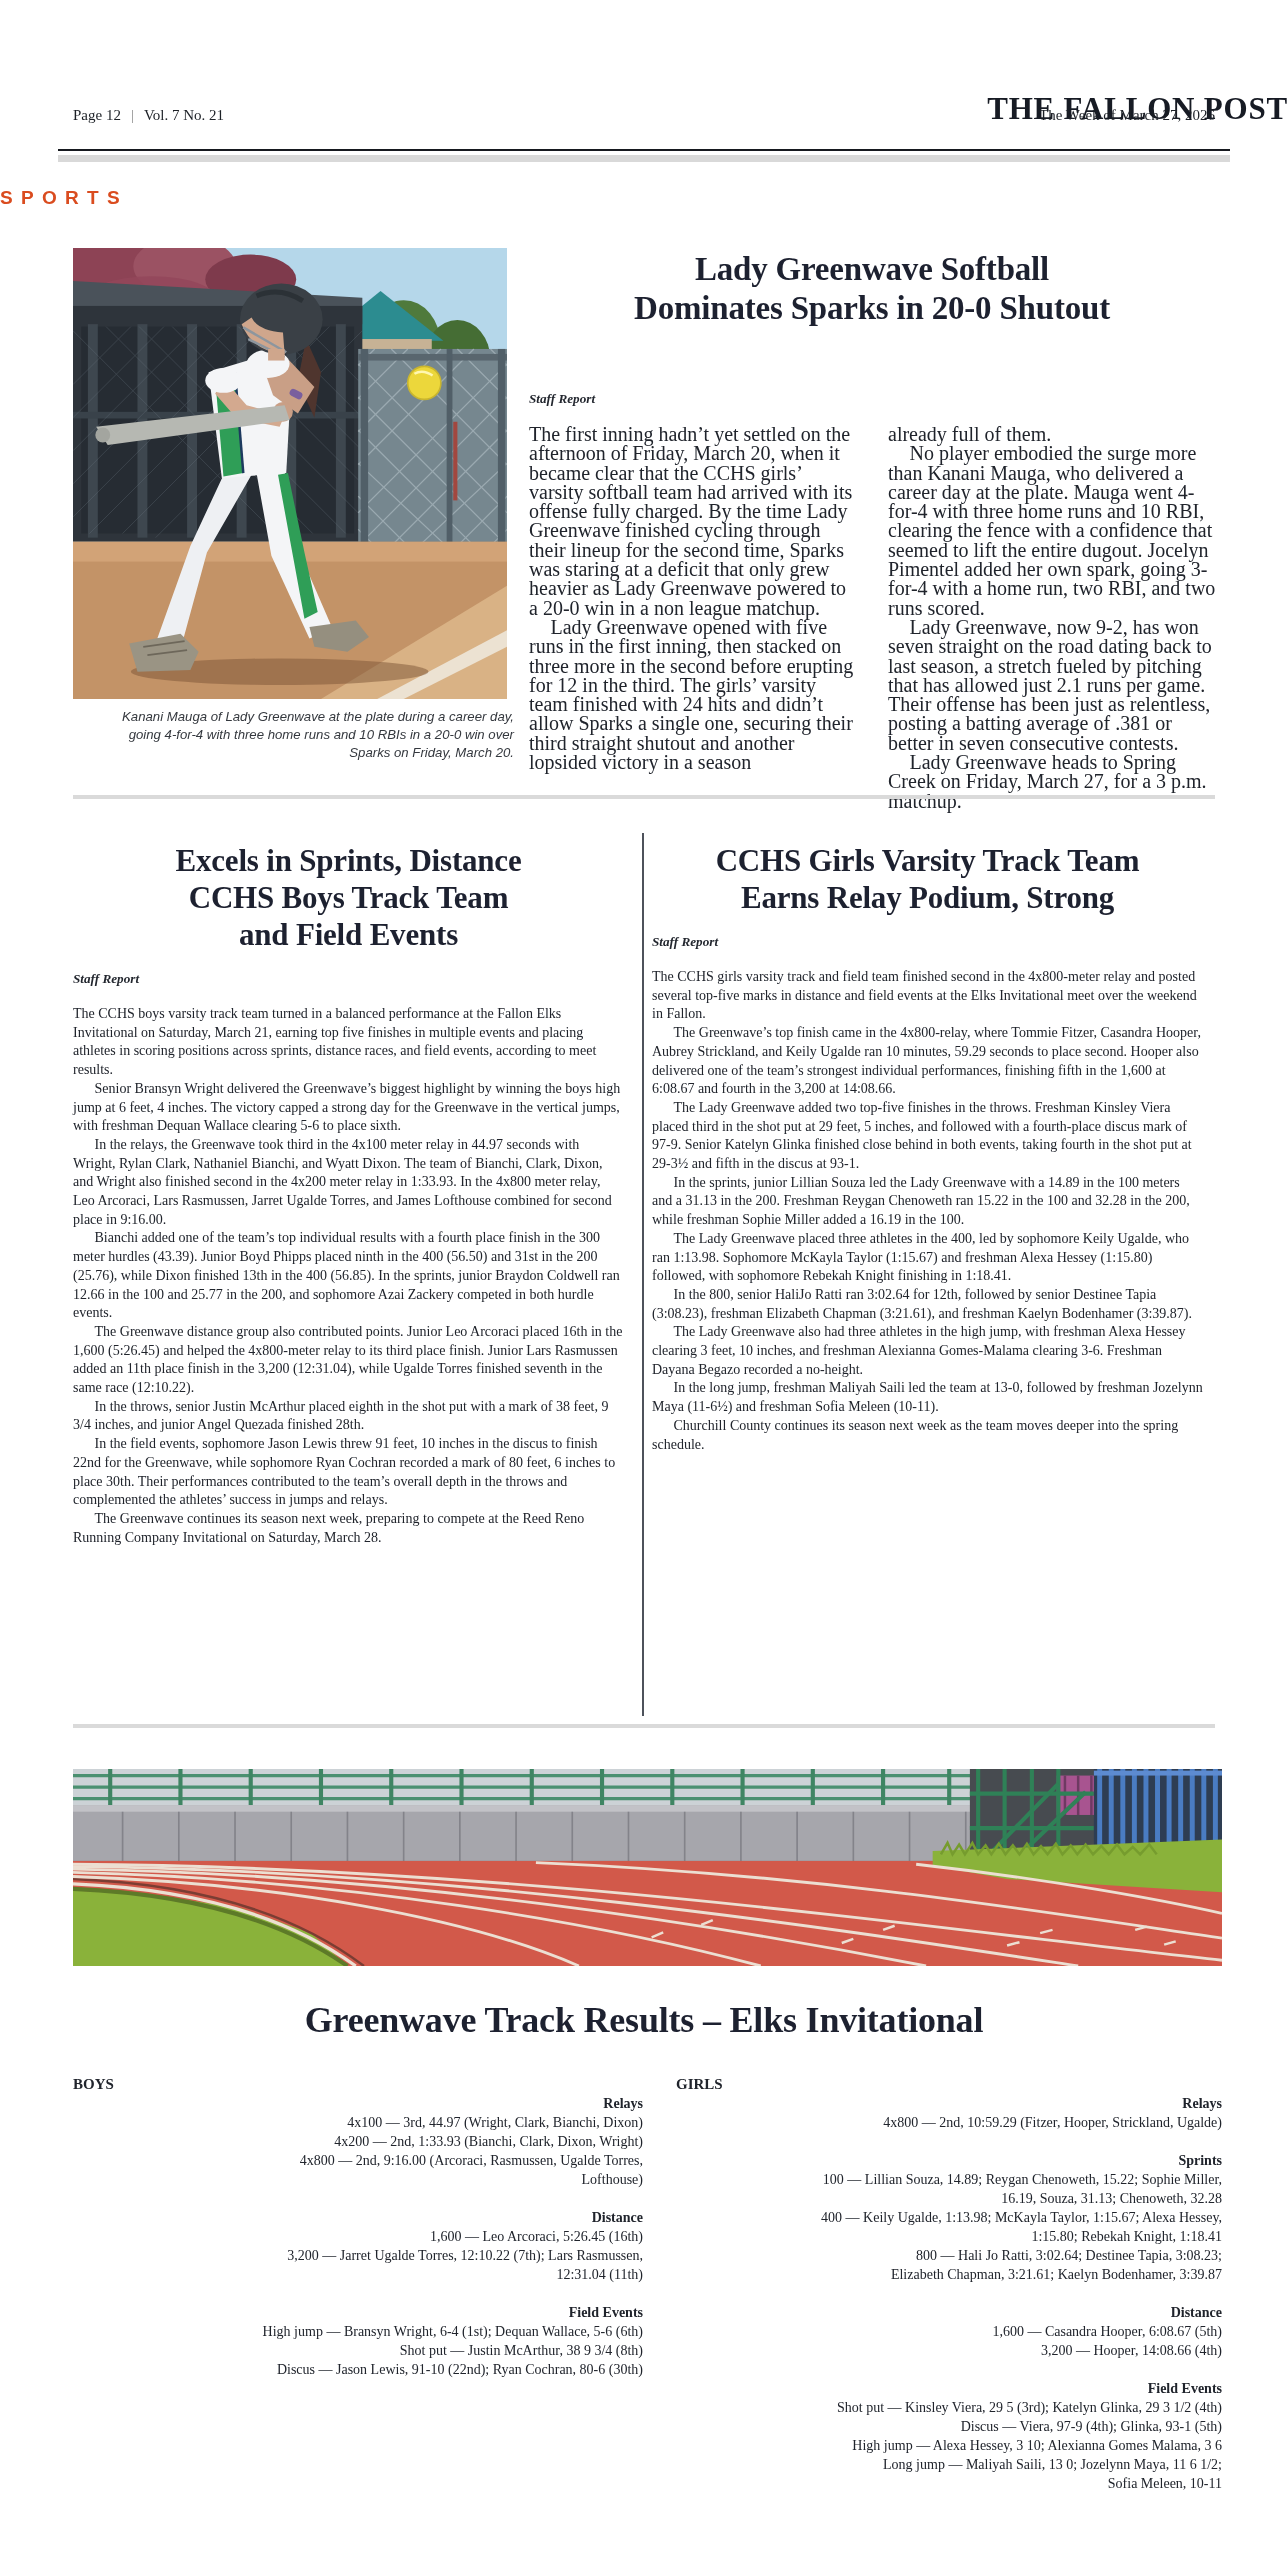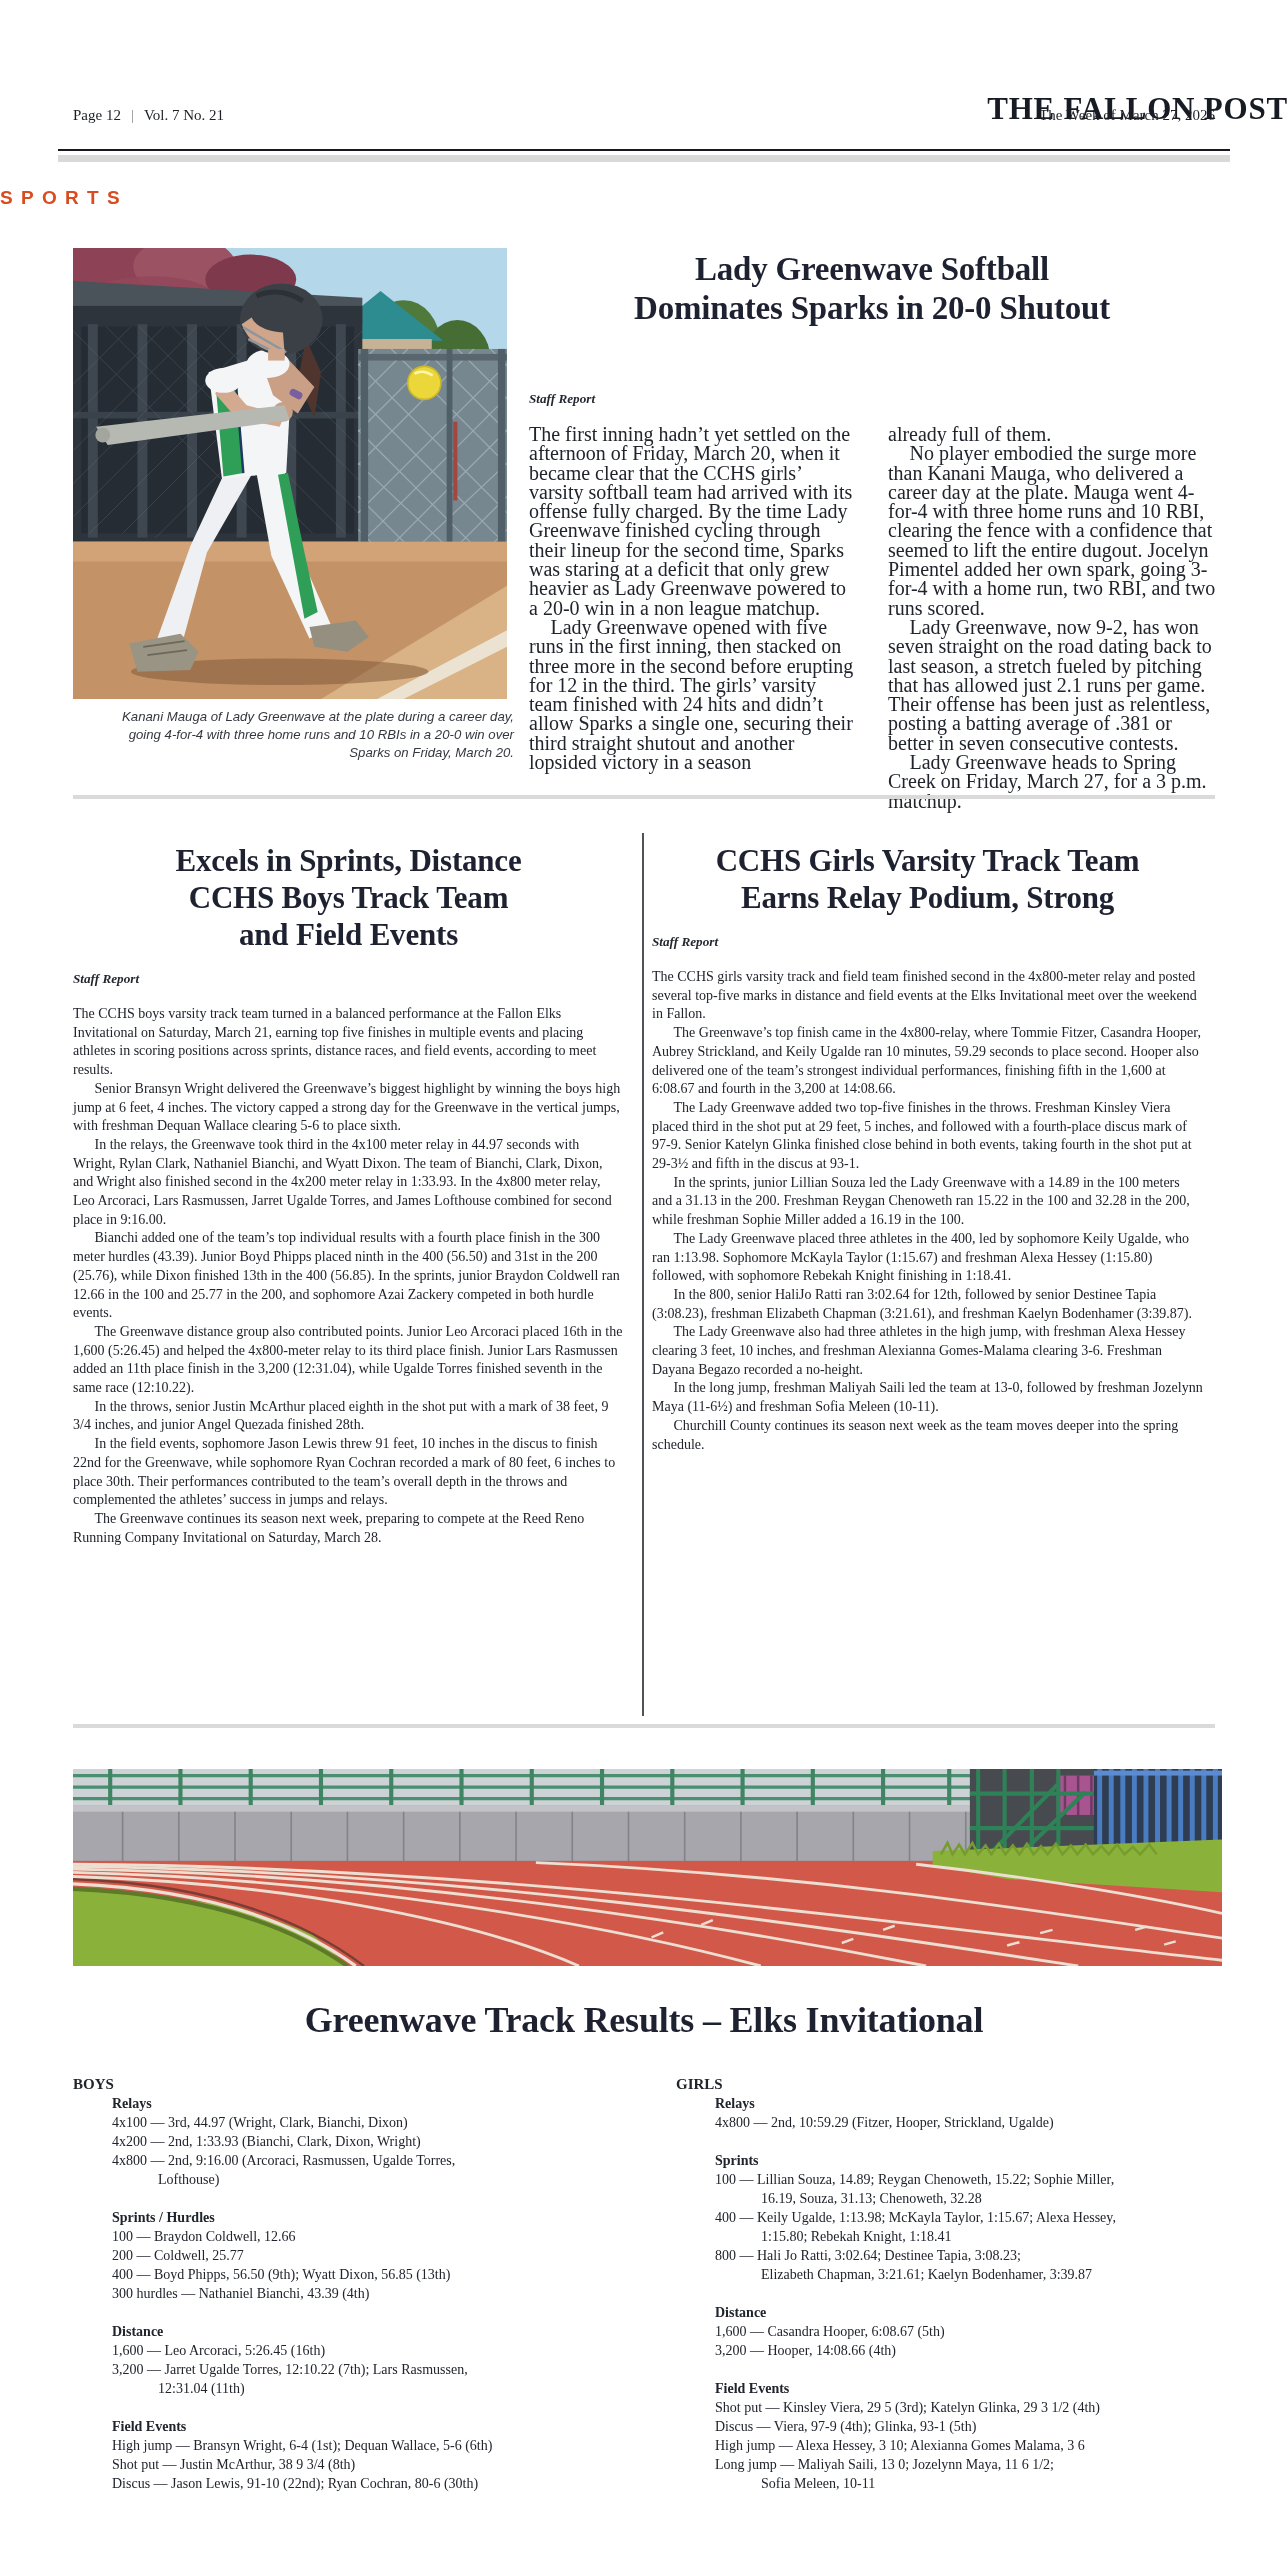--- a/index.html
+++ b/index.html
@@ -57,21 +57,21 @@
   .article-body { margin-top:18px; }
   .article-body p { font-size:14px; line-height:18.7px; }
 
   
   .results-title { left:0; right:0; top:1999px; text-align:center;
                    font-size:36px; font-weight:700; letter-spacing:-0.2px; color:#1d2130; }
   .results-col { top:2075px; width:570px; font-size:14px; line-height:19px; }
   .results-col.boys  { left:73px; }
   .results-col.girls { left:676px; width:546px; }
   .res-label { font-weight:700; font-size:15px; }
-  .res-group { margin-left:39px; margin-top:19px; }
+  .res-group { margin-left:27px; margin-top:19px;text-align:right; }
   .res-label + .res-group { margin-top:0; }
   .res-heading { font-weight:700; }
   .res-cont { padding-left:46px; }
 </style>
 </head>
 <body>
 
 <div>
 
   <div class="abs page-info">
@@ -304,27 +304,20 @@
   <div class="abs results-col boys">
       <div class="res-label">BOYS</div>
       <div class="res-group">
         <div class="res-heading">Relays</div>
         <div class="res-line">4x100 — 3rd, 44.97 (Wright, Clark, Bianchi, Dixon)</div>
         <div class="res-line">4x200 — 2nd, 1:33.93 (Bianchi, Clark, Dixon, Wright)</div>
         <div class="res-line">4x800 — 2nd, 9:16.00 (Arcoraci, Rasmussen, Ugalde Torres,</div>
         <div class="res-line res-cont">Lofthouse)</div>
       </div>
       <div class="res-group">
-        <div class="res-heading">Sprints / Hurdles</div>
-        <div class="res-line">100 — Braydon Coldwell, 12.66</div>
-        <div class="res-line">200 — Coldwell, 25.77</div>
-        <div class="res-line">400 — Boyd Phipps, 56.50 (9th); Wyatt Dixon, 56.85 (13th)</div>
-        <div class="res-line">300 hurdles — Nathaniel Bianchi, 43.39 (4th)</div>
-      </div>
-      <div class="res-group">
         <div class="res-heading">Distance</div>
         <div class="res-line">1,600 — Leo Arcoraci, 5:26.45 (16th)</div>
         <div class="res-line">3,200 — Jarret Ugalde Torres, 12:10.22 (7th); Lars Rasmussen,</div>
         <div class="res-line res-cont">12:31.04 (11th)</div>
       </div>
       <div class="res-group">
         <div class="res-heading">Field Events</div>
         <div class="res-line">High jump — Bransyn Wright, 6-4 (1st); Dequan Wallace, 5-6 (6th)</div>
         <div class="res-line">Shot put — Justin McArthur, 38 9 3/4 (8th)</div>
         <div class="res-line">Discus — Jason Lewis, 91-10 (22nd); Ryan Cochran, 80-6 (30th)</div>

